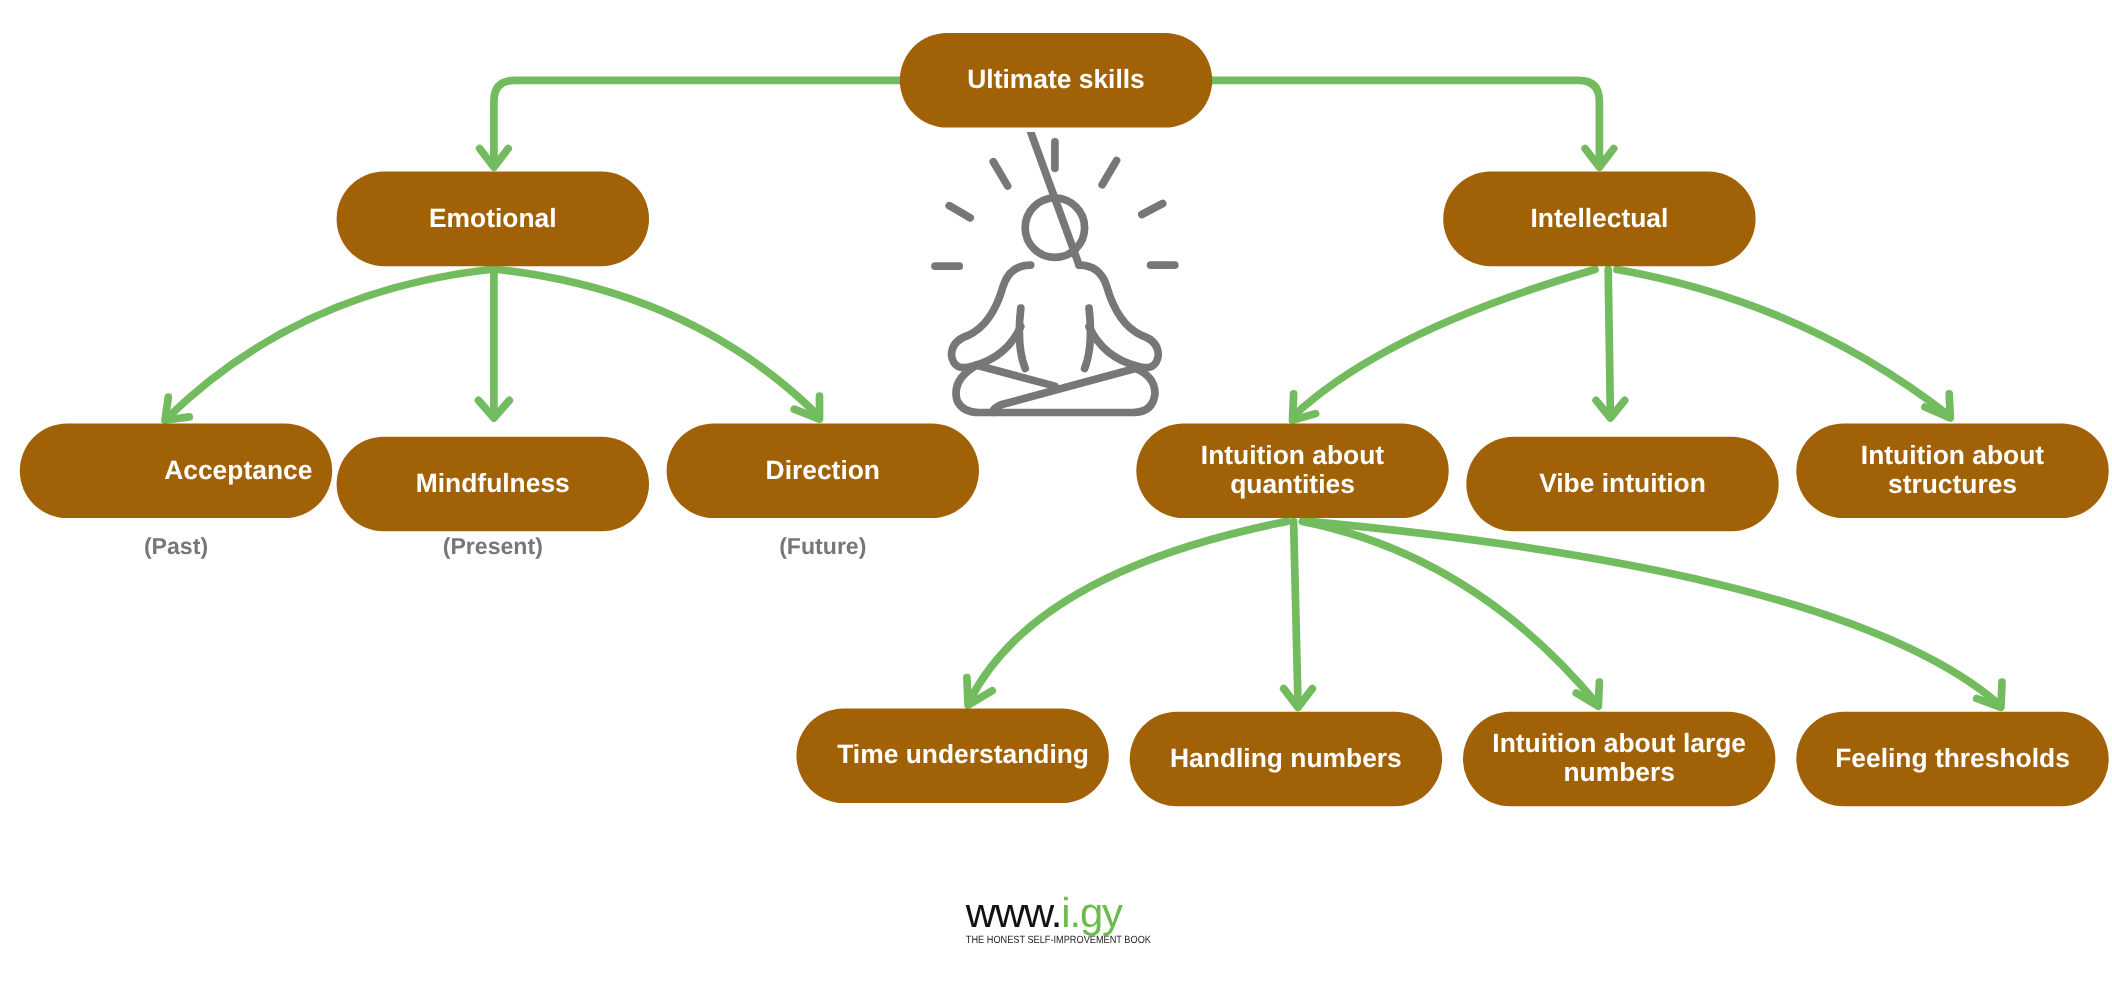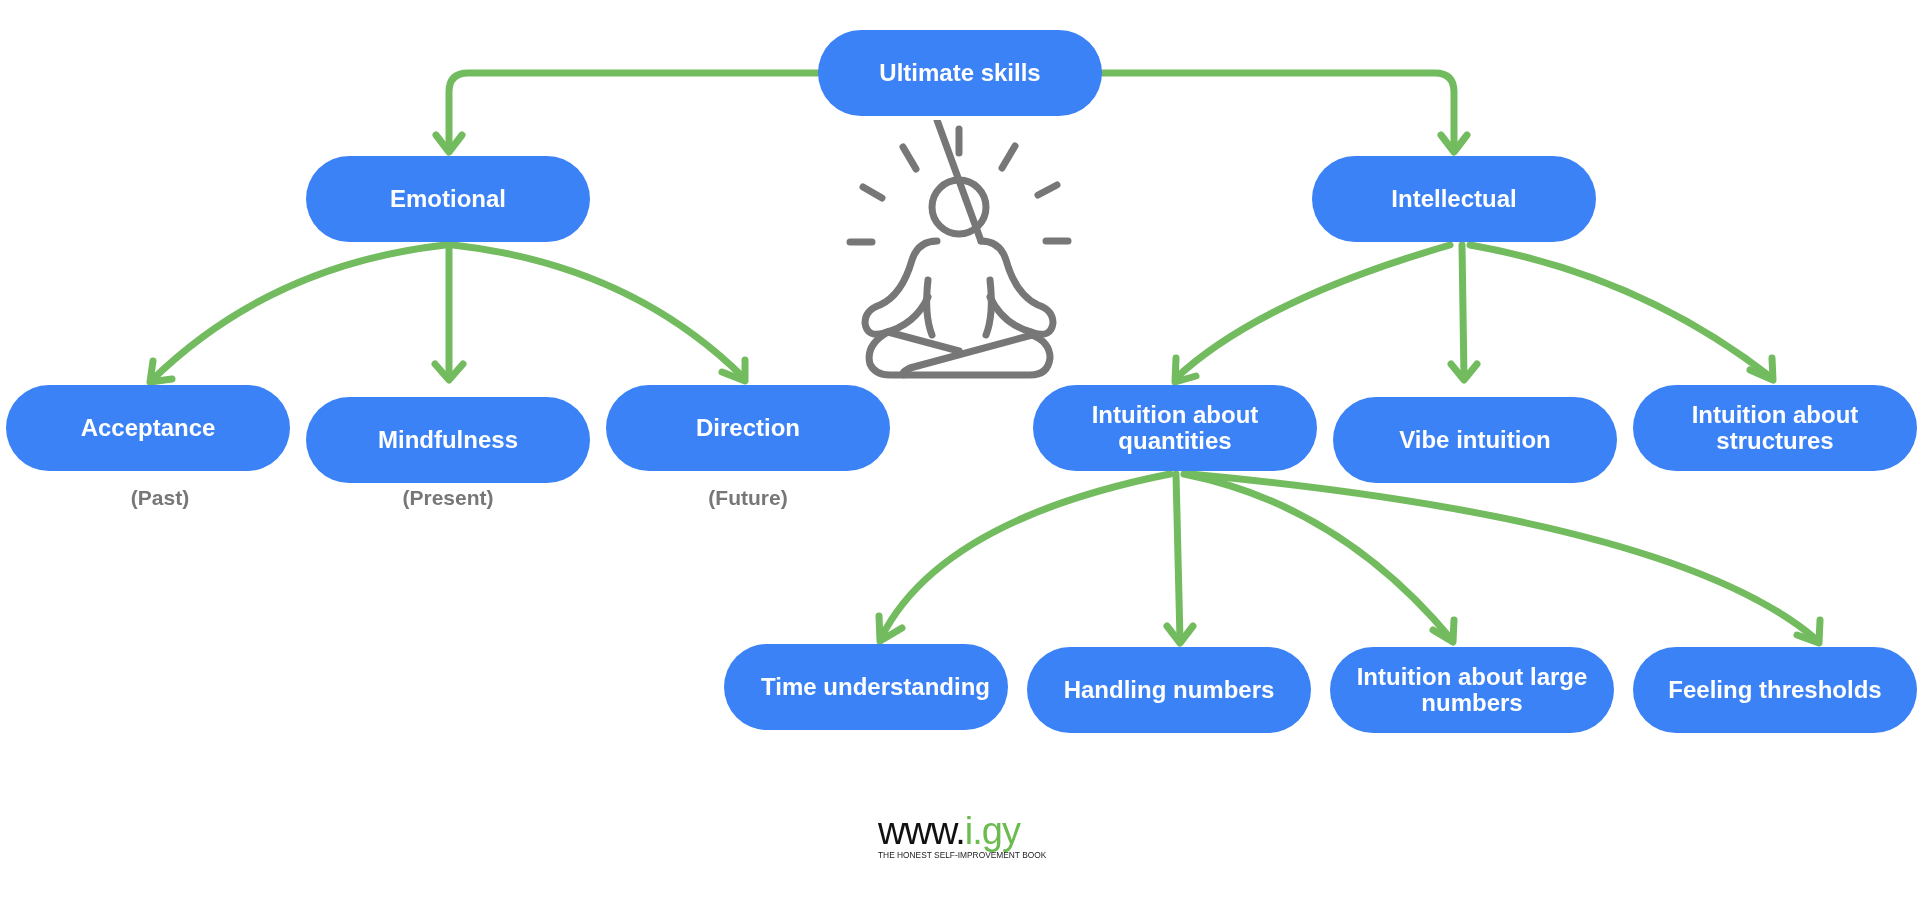--- a/index.html
+++ b/index.html
@@ -1,20 +1,20 @@
 <!DOCTYPE html>
 <html><head>
 <meta charset="utf-8">
 <style>
   html, body { margin:0; padding:0; background:#ffffff; }
   body { width:1920px; height:900px; position:relative; overflow:hidden; font-family:"Liberation Sans", sans-serif; }
   #links { position:absolute; left:0; top:0; width:1920px; height:900px; }
   .node {
     position:absolute; width:284px; height:86px; border-radius:43px;
-    background:#3b82f6; color:#ffffff; display:flex; align-items:center; justify-content:center;
+    background:#a16207; color:#ffffff; display:flex; align-items:center; justify-content:center;
     text-align:center; font-weight:bold; font-size:24px; line-height:26px; box-sizing:border-box; padding:0 18px;
   }
   .sub { position:absolute; width:284px; text-align:center; color:#777777; font-weight:bold; font-size:21px; }
   #meditation { position:absolute; left:840px; top:120px; width:240px; height:260px; }
   .logo { position:absolute; left:878px; top:815px; width:170px; }
   .logo-main { font-size:38px; letter-spacing:-1px; color:#111111; font-family:"Liberation Sans", sans-serif; line-height:32px; }
   .logo-main .accent { color:#6cbb4f; }
   .logo-tag { font-size:9.5px; color:#222222; font-family:"Liberation Sans", sans-serif; letter-spacing:0px; transform:scaleX(0.88); transform-origin:left; white-space:nowrap; margin-top:2px; }
 </style>
 </head>
@@ -59,21 +59,21 @@
   <span>Ultimate skills</span>
 </div>
 
 <div class="node" style="left:306px;top:156px;">
   <span>Emotional</span>
 </div>
 <div class="node" style="left:1312px;top:156px;">
   <span>Intellectual</span>
 </div>
 
-<div class="node" style="left:6px;top:385px;">
+<div class="node" style="left:18px;top:385px;justify-content:flex-end;">
   <span>Acceptance</span>
 </div>
 <div class="sub" style="left:18px;top:486px;">(Past)</div>
 
 <div class="node" style="left:306px;top:385px;margin-top:12px;">
   <span>Mindfulness</span>
 </div>
 <div class="sub" style="left:306px;top:486px;">(Present)</div>
 
 <div class="node" style="left:606px;top:385px;">

